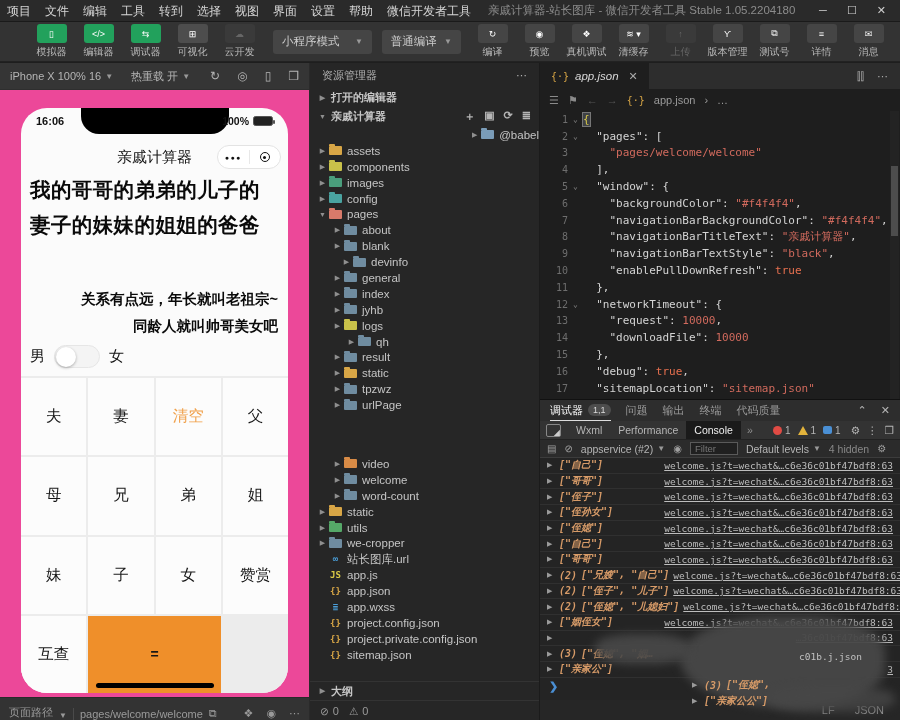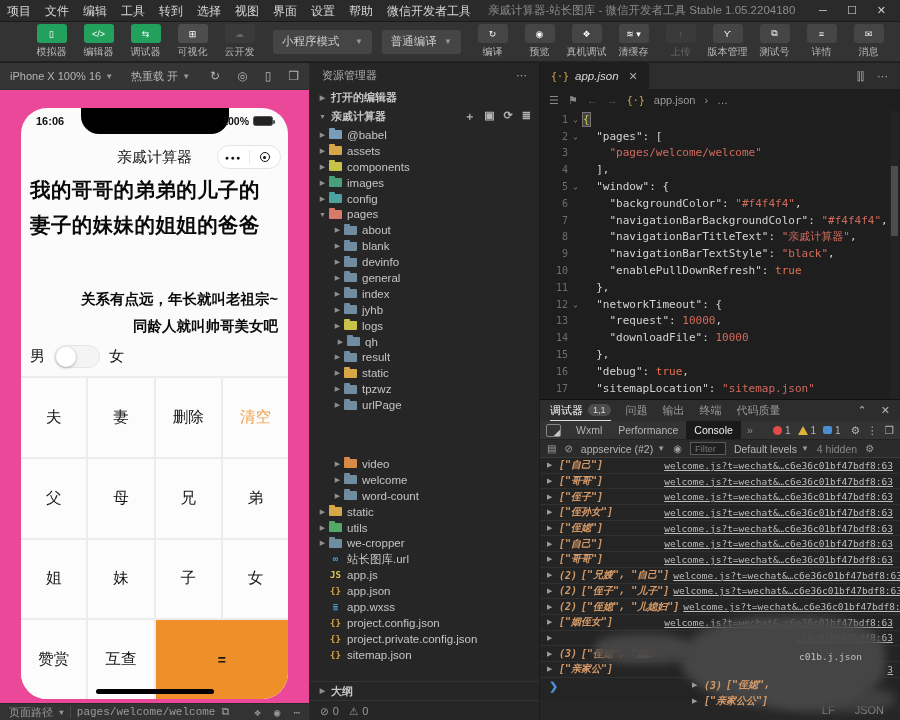--- a/index.html
+++ b/index.html
@@ -67,22 +67,22 @@
   .switch .knob { position:absolute; left:1px; top:0.5px; width:20px; height:20px; background:#fff;
                   border-radius:50%; box-shadow:0 1px 3px rgba(0,0,0,.3); }
   .p-keypad { position:absolute; top:268px; left:0; right:0; bottom:0; display:grid;
               grid-template-columns:repeat(4,1fr); grid-template-rows:repeat(4,1fr); gap:2px;
               background:#ececec; border-top:2px solid #ececec; }
   .cell { background:#fcfcfc; display:flex; align-items:center; justify-content:center; font-size:15.5px; color:#161616; }
   .cell.accent-text { color:#f0a04a; }
   .cell.accent-bg { background:#ef8f2a; grid-column:span 2; font-weight:bold; font-size:14px; }
   .home-ind { position:absolute; bottom:5px; left:50%; transform:translateX(-50%); width:118px; height:5px;
               background:#000; border-radius:3px; z-index:5; }
-  .sim-status { height:17px; background:#333; border-top:1px solid #2a2a2a; display:flex; align-items:center;
-                padding:0 9px; gap:6px; font-size:11px; color:#9a9a9a;font-family:Liberation Mono, monospace; }
+  .sim-status { height:23px; background:#333; border-top:1px solid #2a2a2a; display:flex; align-items:flex-end;
+                padding:0 9px; gap:6px; font-size:11px; color:#9a9a9a; }
   .sim-status .sep { width:1px; height:12px; background:#4a4a4a; }
   .sim-status .right { margin-left:auto; display:flex; gap:13px; font-size:11px; }
 
   
   .explorer { width:230px; background:#262626; border-right:1px solid #1b1b1b; display:flex; flex-direction:column; }
   .exp-header { height:25px; display:flex; align-items:center; justify-content:space-between; padding:0 12px;
                 font-size:11px; color:#b0b0b0; }
   .exp-row { height:19px; display:flex; align-items:center; gap:4px; padding:0 8px; font-size:11px;
              font-weight:bold; color:#c5c5c5; }
   .arrow { color:#8f8f8f; font-size:7px; width:9px; display:inline-block; text-align:center; flex:none; }
@@ -142,21 +142,21 @@
   .cnt-err,.cnt-warn,.cnt-info { display:flex; align-items:center; gap:3px; font-size:10px; }
   .dot-err { width:9px; height:9px; background:#e14b44; border-radius:50%; display:inline-block; }
   .tri-warn { width:0; height:0; border-left:5px solid transparent; border-right:5px solid transparent;
               border-bottom:9px solid #e2b33c; display:inline-block; }
   .sq-info { width:9px; height:8px; background:#4a8fd4; border-radius:2px; display:inline-block; }
   .dt-gear { color:#b5b5b5; margin-left:3px; }
   .con-toolbar { height:18px; background:#2b2b2b; border-bottom:1px solid #3c3c3c; display:flex; align-items:center;
                  gap:8px; padding:0 7px; font-size:10.5px; color:#b5b5b5; flex:none; }
   .ct-ico { font-size:10px; color:#9f9f9f; }
   .ct-sel { display:flex; align-items:center; gap:4px; }
-  .filter-input { width:36px; height:13px; background:#202020; border:1px solid #5a5a5a; color:#bbb;
+  .filter-input { width:48px; height:13px; background:#202020; border:1px solid #5a5a5a; color:#bbb;
                   font-size:9.5px; padding:0 4px; font-family:"Liberation Sans",sans-serif; }
   .hidden-note { color:#888; }
   .console { flex:1; position:relative; background:#242424; min-height:0; display:flex; flex-direction:column; }
   .con-rows { flex:none; }
   .con-row { height:15.7px; display:flex; align-items:center; gap:4px; padding:0 7px;
              border-bottom:1px solid #303030; }
   .con-arrow { color:#9a9a9a; font-size:7px; width:8px; flex:none; }
   .con-count, .con-text { color:#d79b68; font-style:italic; font-weight:bold; font-size:10px;
                           font-family:"DejaVu Sans Mono",monospace; white-space:nowrap; }
   .con-link { margin-left:auto; color:#bdbdbd; text-decoration:underline; font-size:9.5px;
@@ -316,21 +316,20 @@
           <div class="p-gender">
             <span>男</span>
             <span class="switch">
                 <span class="knob"></span>
               </span>
             <span>女</span>
           </div>
           <div class="p-keypad" id="keypad">
               <div class="cell">夫</div>
               <div class="cell">妻</div>
-              <div class="cell">删除</div>
               <div class="cell accent-text" style="color: rgb(240, 160, 74);">清空</div>
               <div class="cell">父</div>
               <div class="cell">母</div>
               <div class="cell">兄</div>
               <div class="cell">弟</div>
               <div class="cell">姐</div>
               <div class="cell">妹</div>
               <div class="cell">子</div>
               <div class="cell">女</div>
               <div class="cell">赞赏</div>
@@ -367,21 +366,21 @@
         <span class="arrow">▼</span>
         <span>亲戚计算器</span>
         <span class="proj-icons">
           <span>＋</span>
           <span>▣</span>
           <span>⟳</span>
           <span>≣</span>
         </span>
       </div>
       <div class="tree" id="tree">
-          <div class="tree-row" style="padding-left: 8px;">
+          <div class="tree-row" style="padding-left: 8px; justify-content: flex-end;">
             <span class="arrow">▶</span>
             <span class="fico" style="background: rgb(122, 156, 184);"></span>
             <span>@babel</span>
           </div>
           <div class="tree-row" style="padding-left: 8px;">
             <span class="arrow">▶</span>
             <span class="fico" style="background: rgb(216, 166, 70);"></span>
             <span>assets</span>
           </div>
           <div class="tree-row" style="padding-left: 8px;">
@@ -407,21 +406,21 @@
           <div class="tree-row" style="padding-left: 23px;">
             <span class="arrow">▶</span>
             <span class="fico" style="background: rgb(111, 140, 160);"></span>
             <span>about</span>
           </div>
           <div class="tree-row" style="padding-left: 23px;">
             <span class="arrow">▶</span>
             <span class="fico" style="background: rgb(111, 140, 160);"></span>
             <span>blank</span>
           </div>
-          <div class="tree-row" style="padding-left: 23px;">
+          <div class="tree-row" style="padding-left: 32px;">
             <span class="arrow">▶</span>
             <span class="fico" style="background: rgb(111, 140, 160);"></span>
             <span>devinfo</span>
           </div>
           <div class="tree-row" style="padding-left: 23px;">
             <span class="arrow">▶</span>
             <span class="fico" style="background: rgb(111, 140, 160);"></span>
             <span>general</span>
           </div>
           <div class="tree-row" style="padding-left: 23px;">
@@ -432,21 +431,21 @@
           <div class="tree-row" style="padding-left: 23px;">
             <span class="arrow">▶</span>
             <span class="fico" style="background: rgb(111, 140, 160);"></span>
             <span>jyhb</span>
           </div>
           <div class="tree-row" style="padding-left: 23px;">
             <span class="arrow">▶</span>
             <span class="fico" style="background: rgb(201, 194, 74);"></span>
             <span>logs</span>
           </div>
-          <div class="tree-row" style="padding-left: 26px;">
+          <div class="tree-row" style="padding-left: 37px;">
             <span class="arrow">▶</span>
             <span class="fico" style="background: rgb(111, 140, 160);"></span>
             <span>qh</span>
           </div>
           <div class="tree-row" style="padding-left: 23px;">
             <span class="arrow">▶</span>
             <span class="fico" style="background: rgb(111, 140, 160);"></span>
             <span>result</span>
           </div>
           <div class="tree-row" style="padding-left: 23px;">

